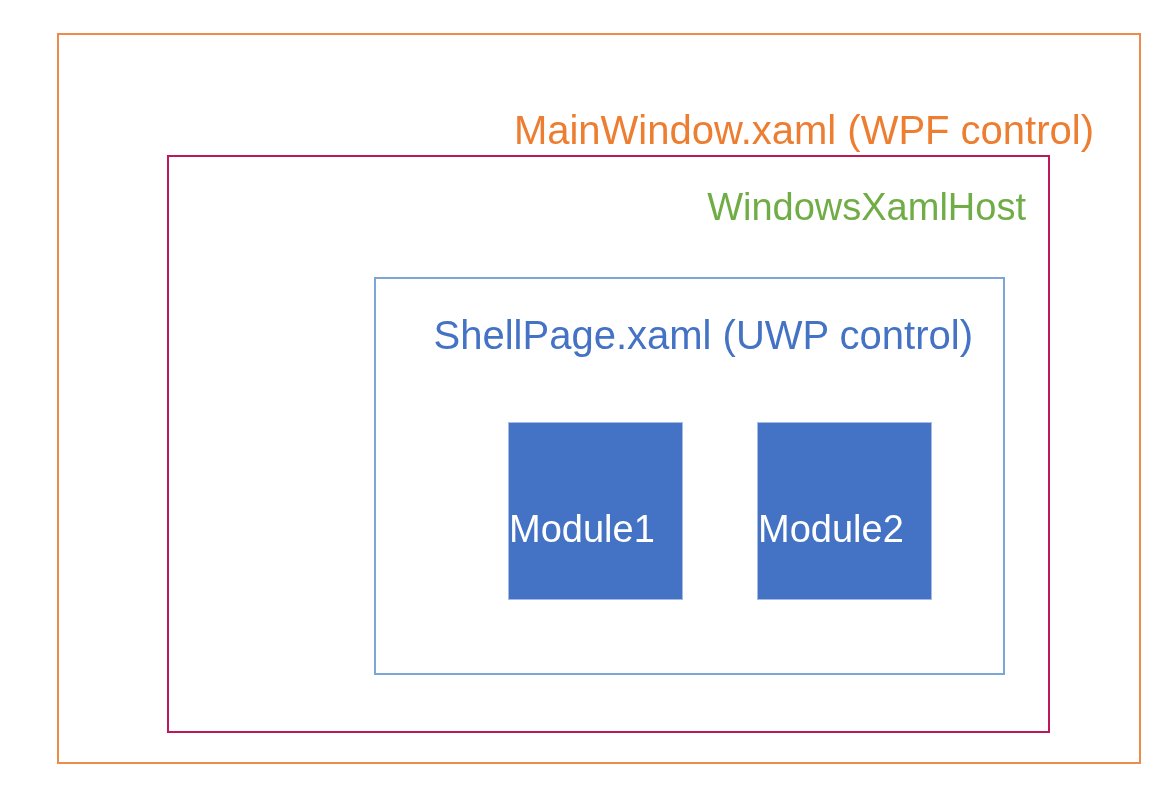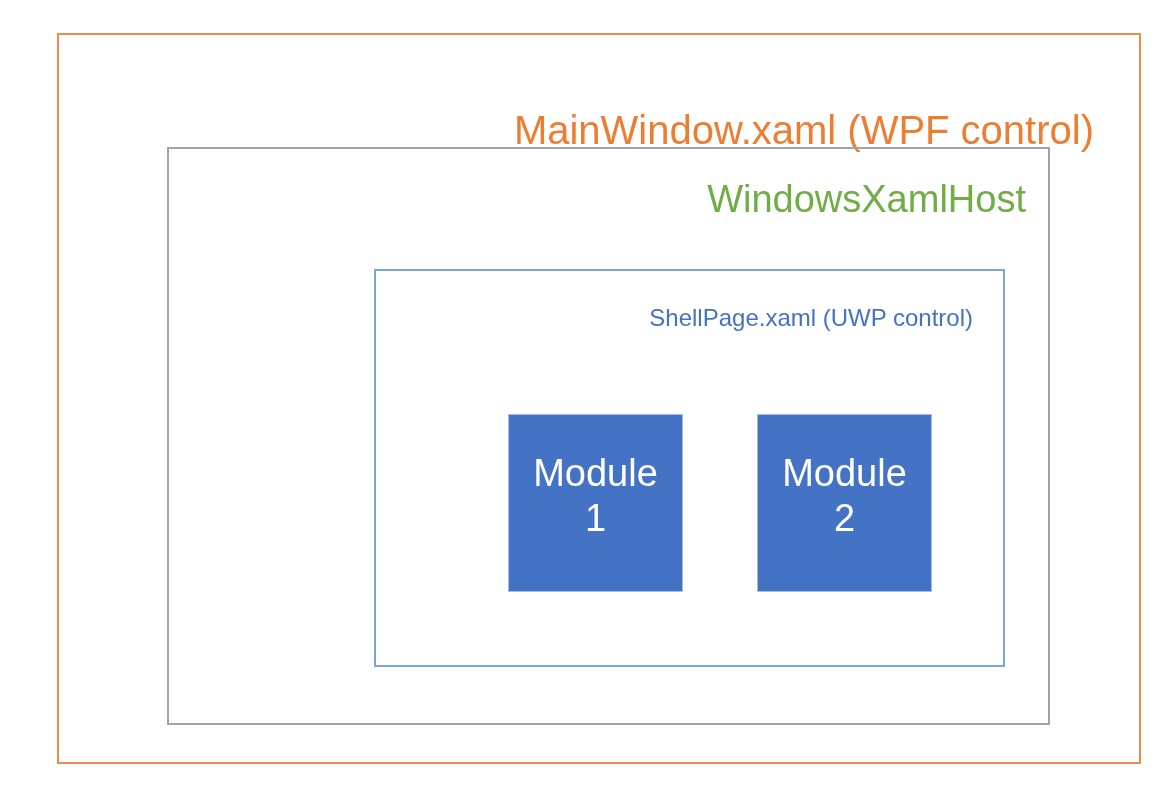--- a/index.html
+++ b/index.html
@@ -33,24 +33,24 @@
   #wpf-layer {
     left: 57px;
     top: 33px;
     width: 1084px;
     height: 731px;
     border: 2px solid #ED8B4B;
   }
 
   #xamlhost-layer {
     left: 108px;       
-    top: 112px;        
+    top: 120px;        
     width: 883px;      
     height: 578px;     
-    border: 2px solid #a3a3a3;
+    border: 2px solid #be185d;
   }
 
   #shellpage-layer {
     left: 205px;       
     top: 120px;        
     width: 631px;      
     height: 398px;     
     border: 2px solid #7BA7D7;
   }
 
@@ -73,21 +73,21 @@
   #xamlhost-title {
     right: 22px;
     top: 29px;
     font-size: 38px;
     color: #70AD47;
   }
 
   #shellpage-title {
     right: 30px;
     top: 33px;
-    font-size: 24px;
+    font-size: 40px;
     color: #4472C4;
   }
 
   
   #modules {
     position: absolute;
     left: 0;
     top: 0;
     width: 100%;
     height: 100%;
@@ -96,21 +96,21 @@
   .module-box {
     position: absolute;
     box-sizing: border-box;
     background: #4472C4;
     border: 1px solid #A6BCE4;
     color: #ffffff;
     font-size: 38px;
     line-height: 1.18;
     text-align: center;
     display: flex;
-    flex-direction: column;
+    flex-direction: row;
     align-items: center;
     justify-content: flex-start;
     padding-top: 36px;
     width: 175px;
     height: 178px;
     top: 143px;        
   }
 
   #module-box-1 { left: 132px; }  
   #module-box-2 { left: 381px; }  

